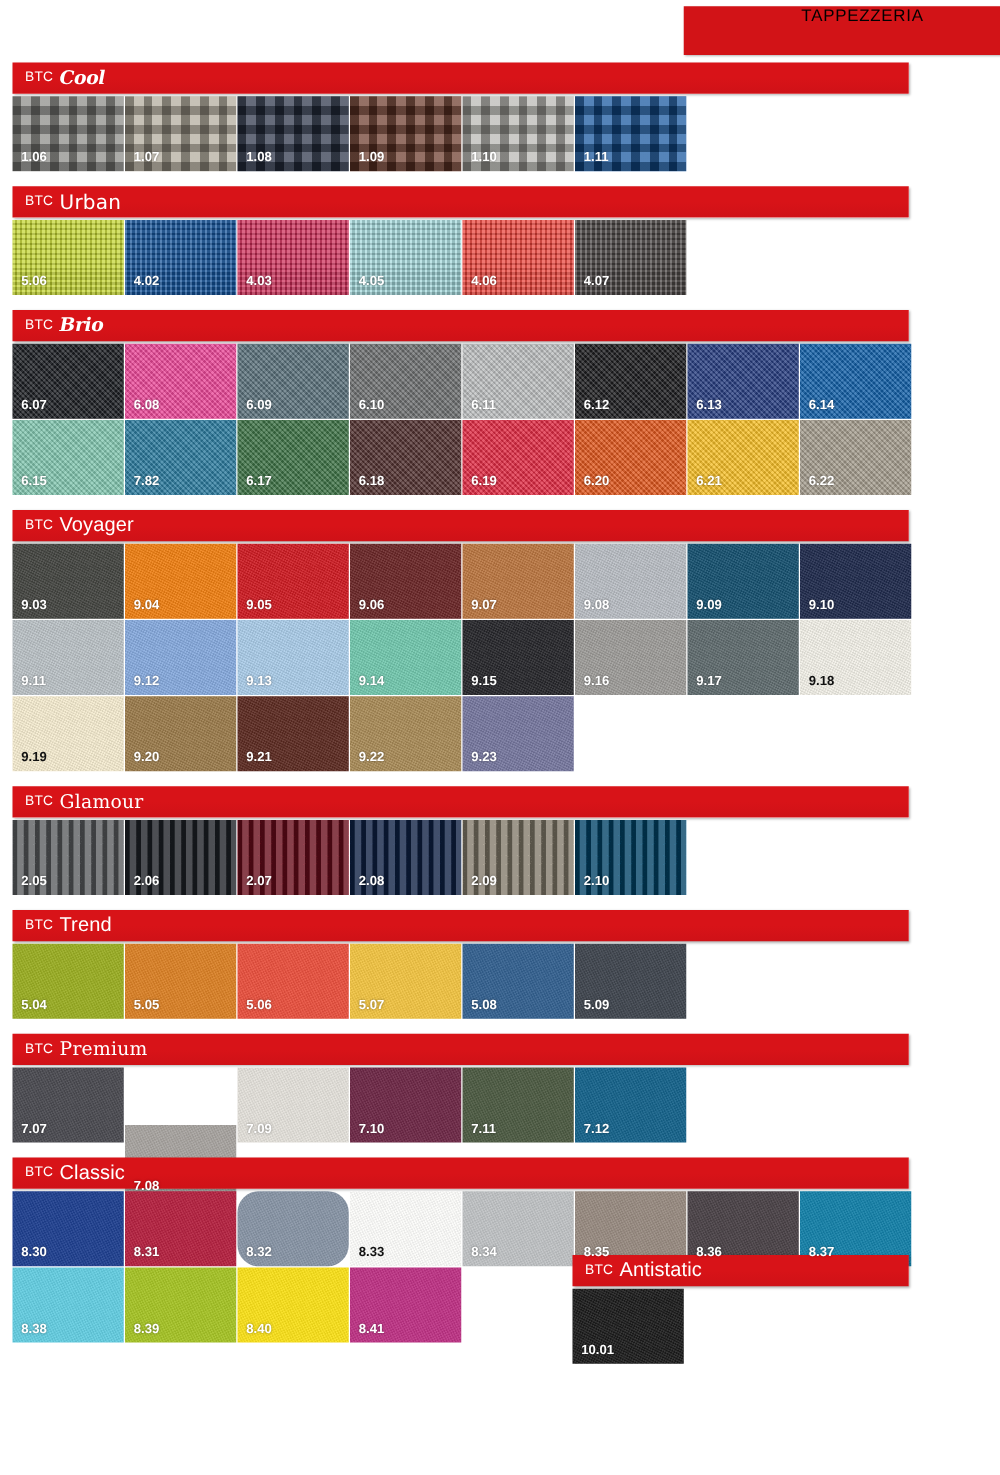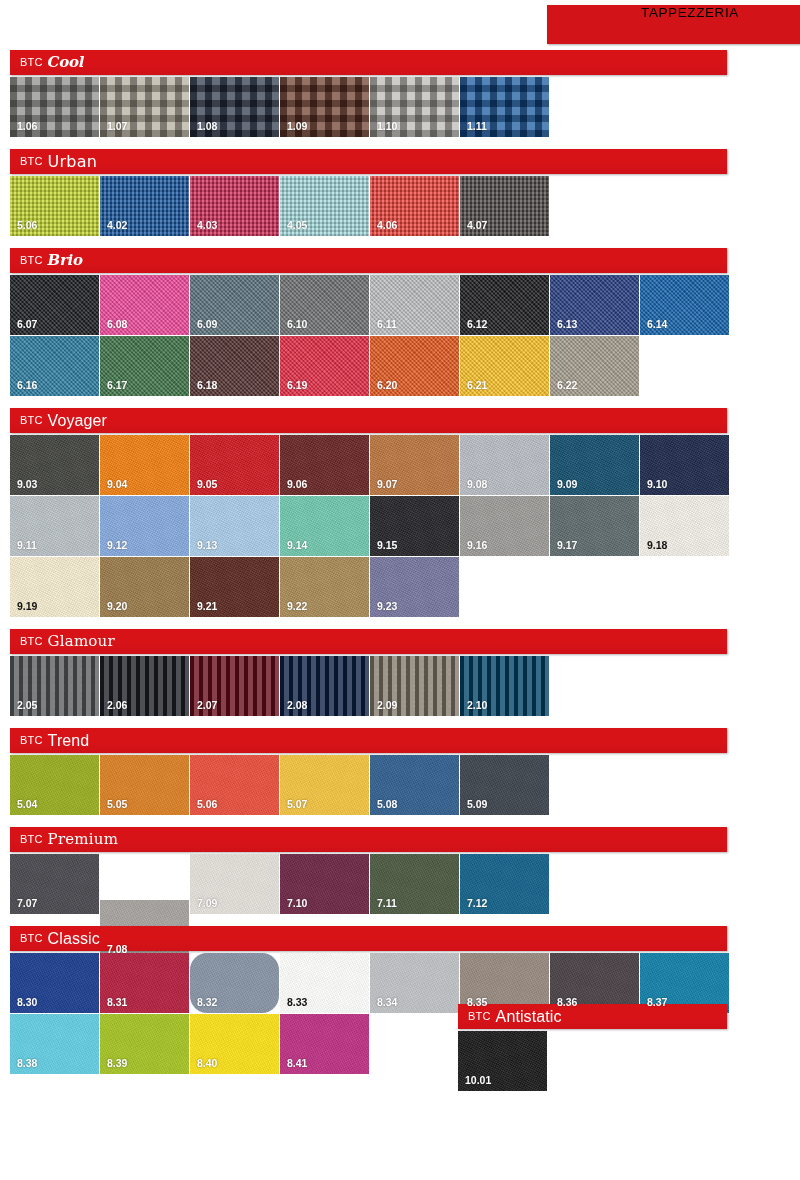--- a/index.html
+++ b/index.html
@@ -288,23 +288,27 @@
         <div class="swatch" title="Brio 6.13" style="background: rgb(39, 61, 128);">
           <div class="tex dot"></div>
           <span class="code">6.13</span>
         </div>
         <div class="swatch" title="Brio 6.14" style="background: rgb(18, 96, 168);">
           <div class="tex dot"></div>
           <span class="code">6.14</span>
         </div>
       </div>
       <div class="swatch-row">
+        <div class="swatch" title="Brio 6.15" style="background: rgb(130, 199, 176);">
+          <div class="tex dot"></div>
+          <span class="code">6.15</span>
+        </div>
         <div class="swatch" title="Brio 6.16" style="background: rgb(43, 123, 158);">
           <div class="tex dot"></div>
-          <span class="code">6.16</span>
+          <span class="code">7.82</span>
         </div>
         <div class="swatch" title="Brio 6.17" style="background: rgb(61, 114, 69);">
           <div class="tex dot"></div>
           <span class="code">6.17</span>
         </div>
         <div class="swatch" title="Brio 6.18" style="background: rgb(80, 48, 47);">
           <div class="tex dot"></div>
           <span class="code">6.18</span>
         </div>
         <div class="swatch" title="Brio 6.19" style="background: rgb(225, 42, 67);">

